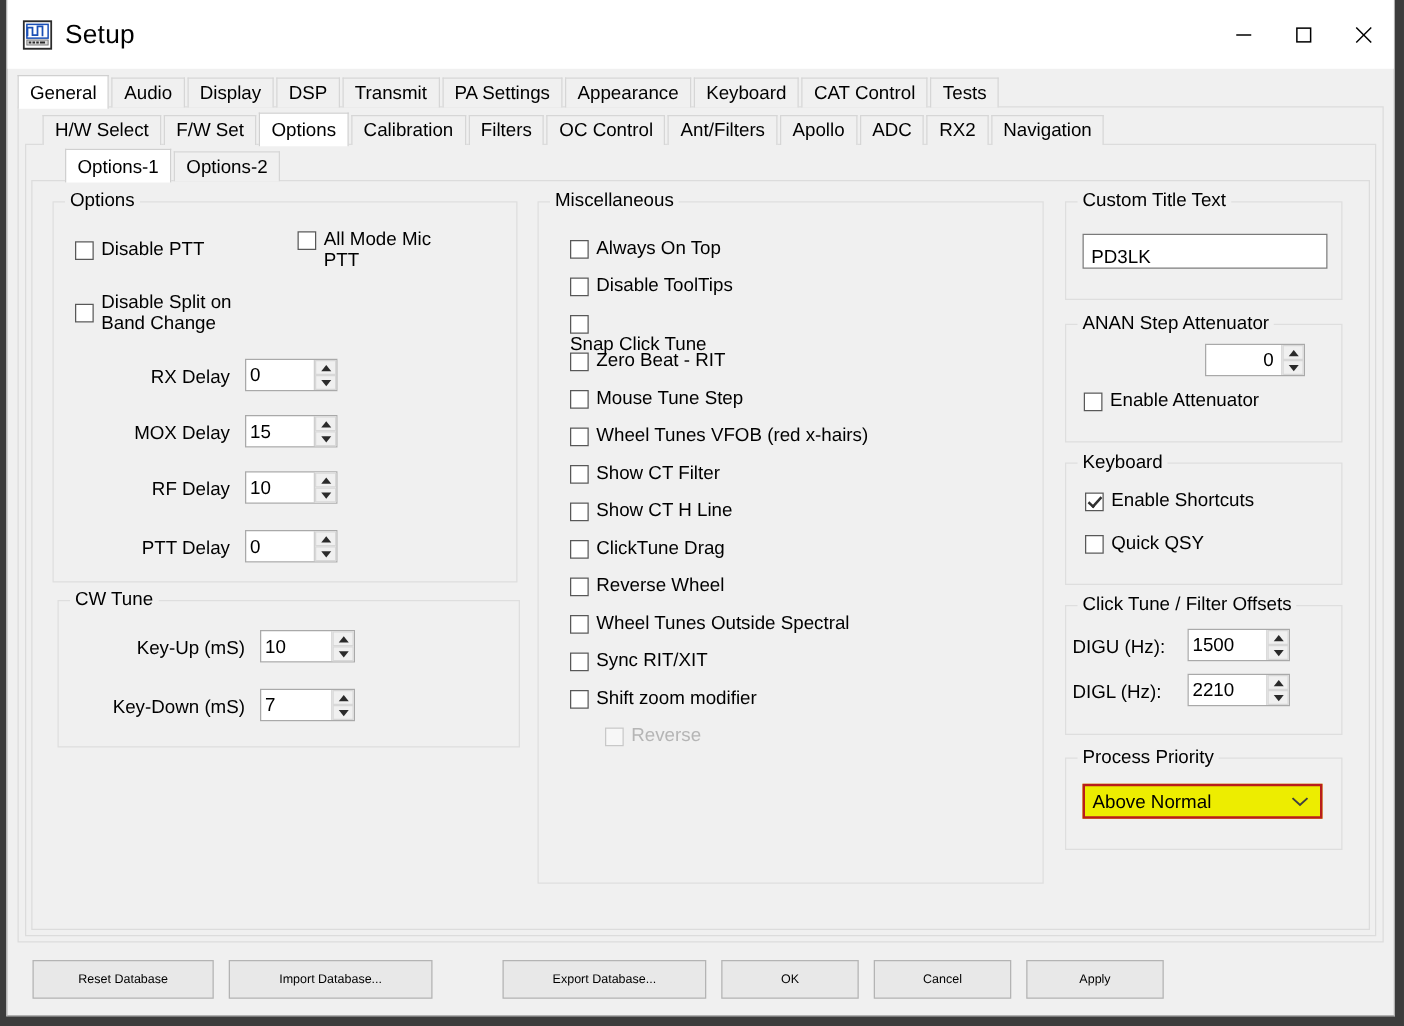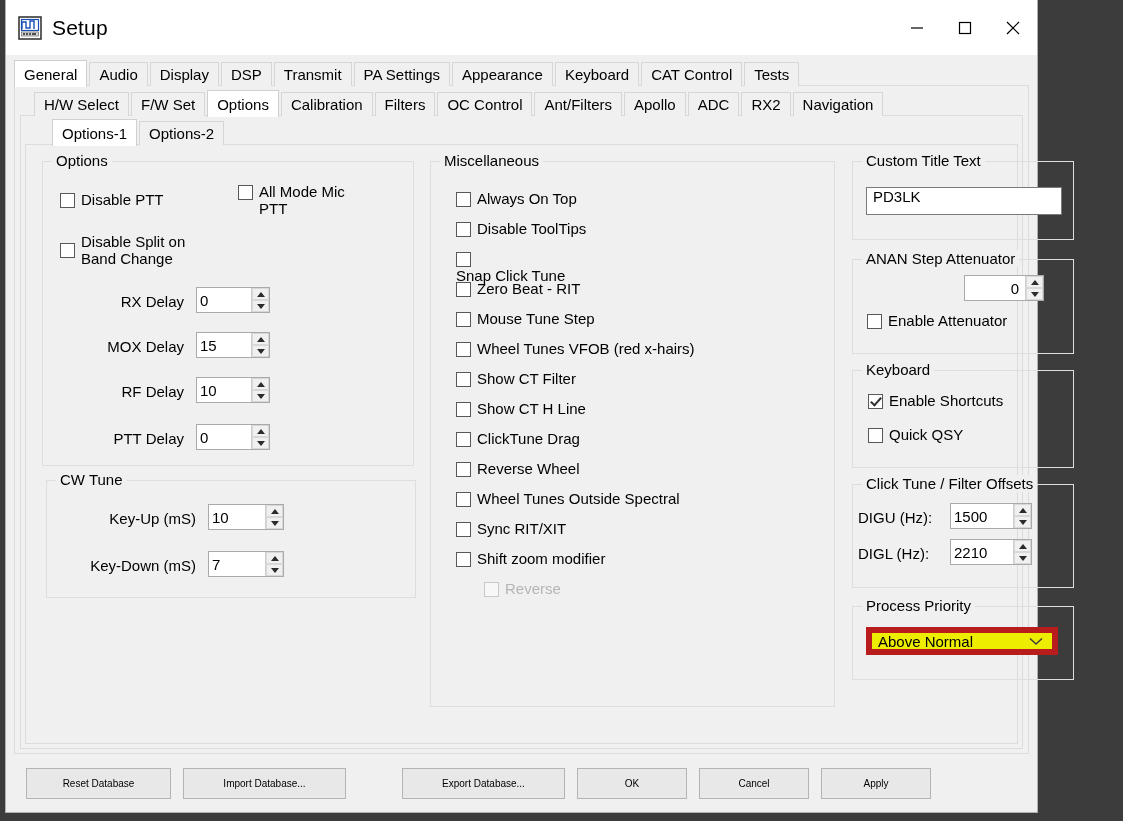--- a/index.html
+++ b/index.html
@@ -12,21 +12,21 @@
   }
 
   
   #desktop {
     position: absolute; inset: 0;
     background: #3c3c3c;
   }
   #window {
     position: absolute;
     left: 5px; top: 0px;
-    width: 1033px; height: 813px;
+    width: 1111px; height: 813px;
     background: #f0f0f0;
     border: 1px solid #b0b0b0;
     border-top: none;
     display: flex; flex-direction: column;
   }
   #titlebar {
     height: 55px;
     background: #ffffff;
     display: flex; align-items: center;
     flex: none;
@@ -197,30 +197,30 @@
   .ar-up { border-bottom: 5px solid #2b2b2b; }
   .ar-dn { border-top: 5px solid #2b2b2b; }
 
   
   .txt {
     position: absolute;
     height: 28px;
     background: #fff;
     border: 1px solid #7a7a7a;
     font-size: 15px; color: #000;
-    display: flex; align-items: flex-start;
+    display: flex; align-items: flex-end;
     padding-left: 6px;
   }
 
   
   .combo {
     position: absolute;
     height: 28px;
     background: #fff;
-    border: 6px solid #b91c1c;
+    border: 2px solid #b91c1c;
     display: flex; align-items: center;
     padding-left: 6px;
     font-size: 15px; color: #000;
   }
   .combo.hl { background: #eded00; }
   .combo .chev {
     margin-left: auto; margin-right: 9px;
     display:flex;
   }
 

